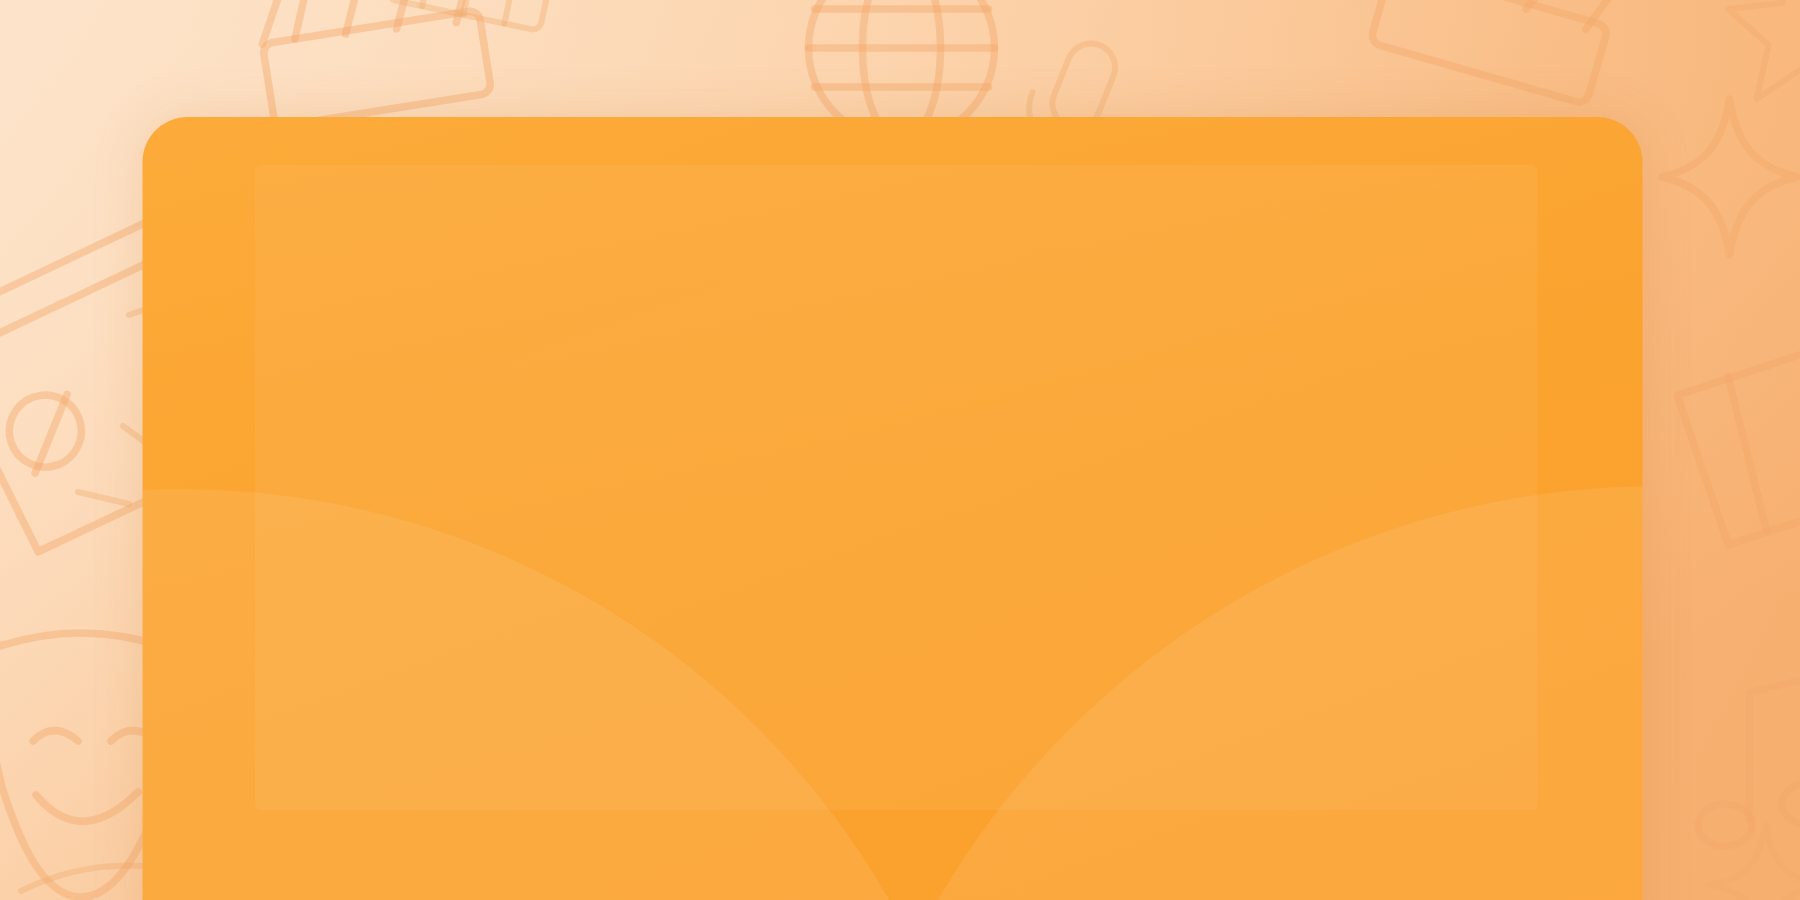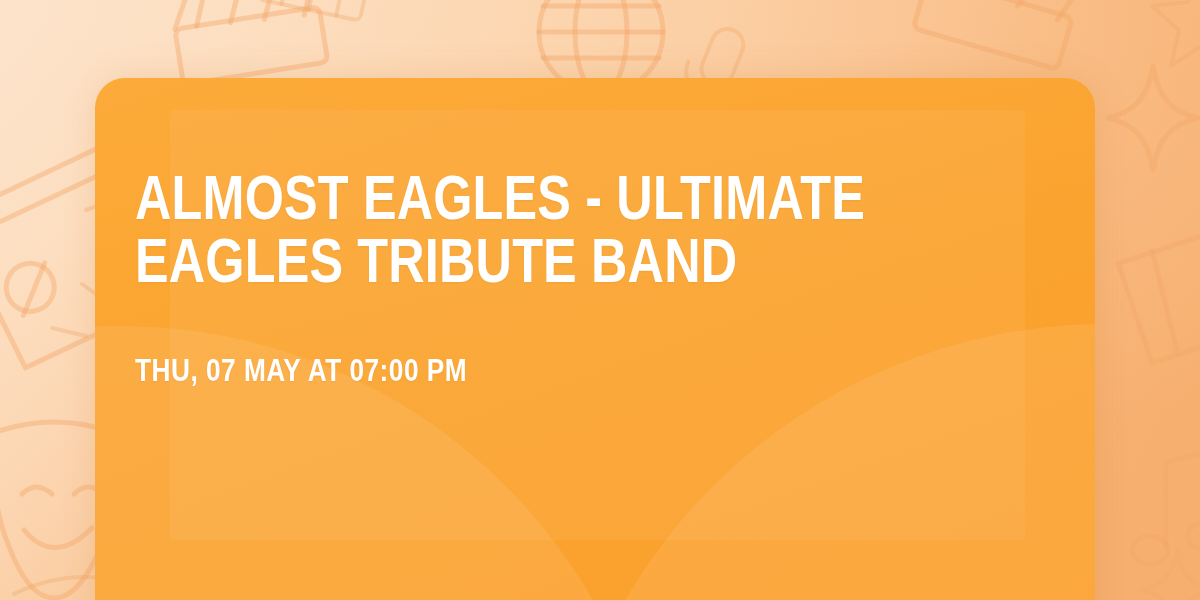--- a/index.html
+++ b/index.html
@@ -289,19 +289,15 @@
     </svg>
 
   </div>
 
   <div class="event-card">
     <div class="card-inner-rect"></div>
     <div class="wing wing-left"></div>
     <div class="wing wing-right"></div>
     <div class="card-sheen"></div>
 
-    <div class="card-content">
-      <h1 class="event-title">Almost Eagles - Ultimate Eagles Tribute Band</h1>
-      <p class="event-datetime">Thu, 07 May at 07:00 PM</p>
-    </div>
   </div>
 
 </div>
 
 </body></html>

